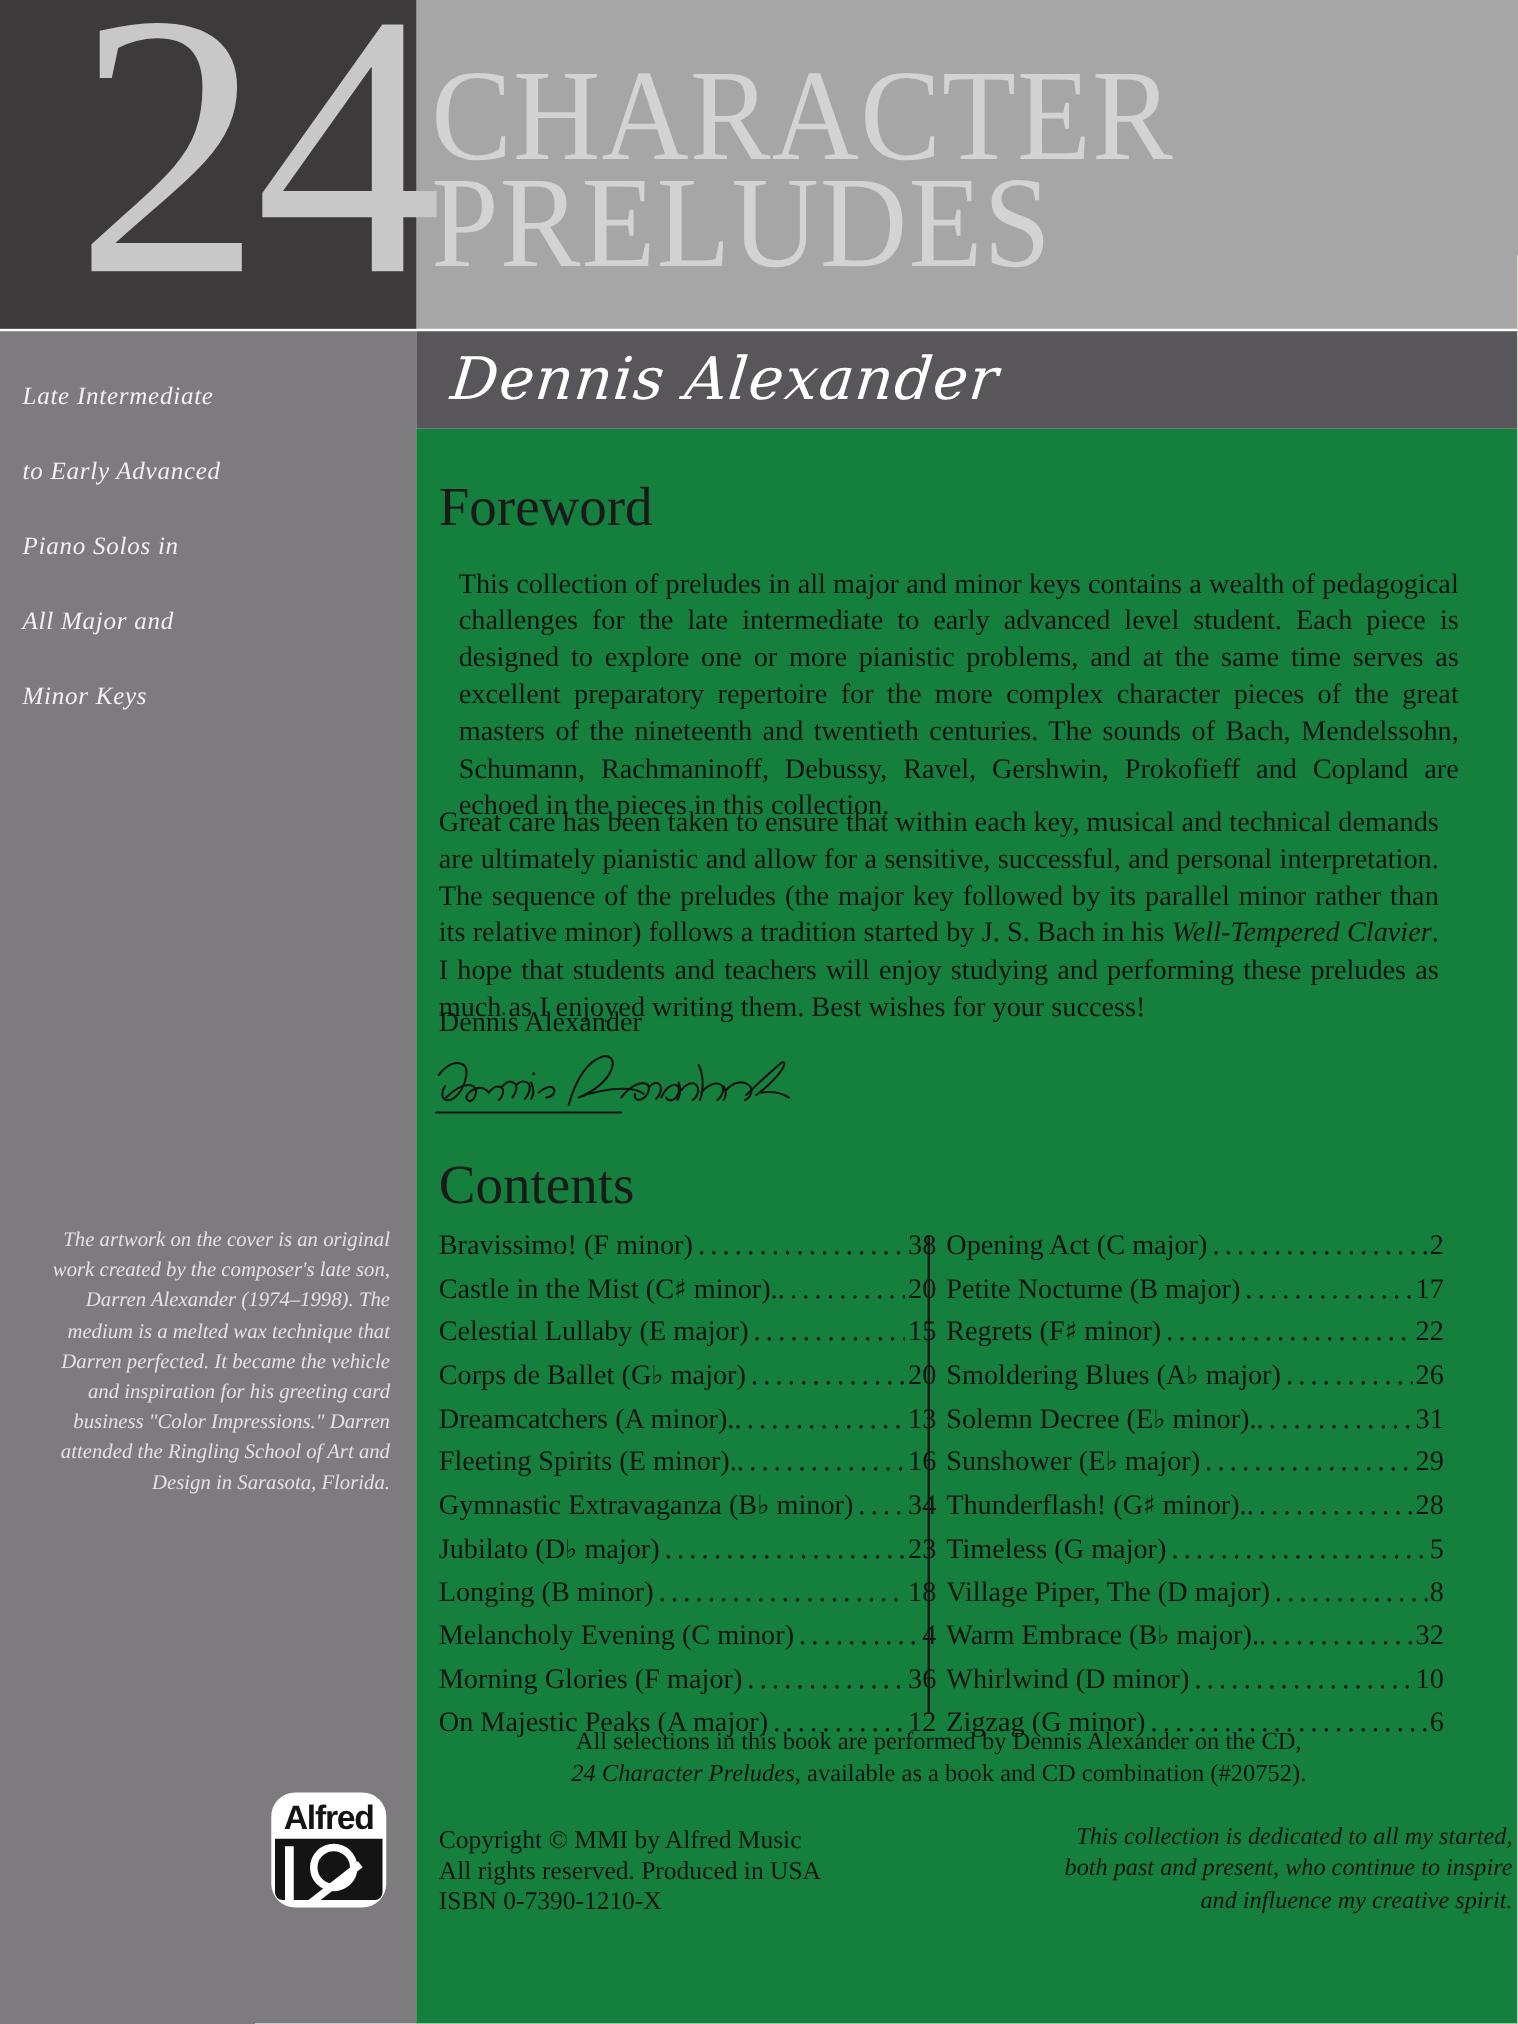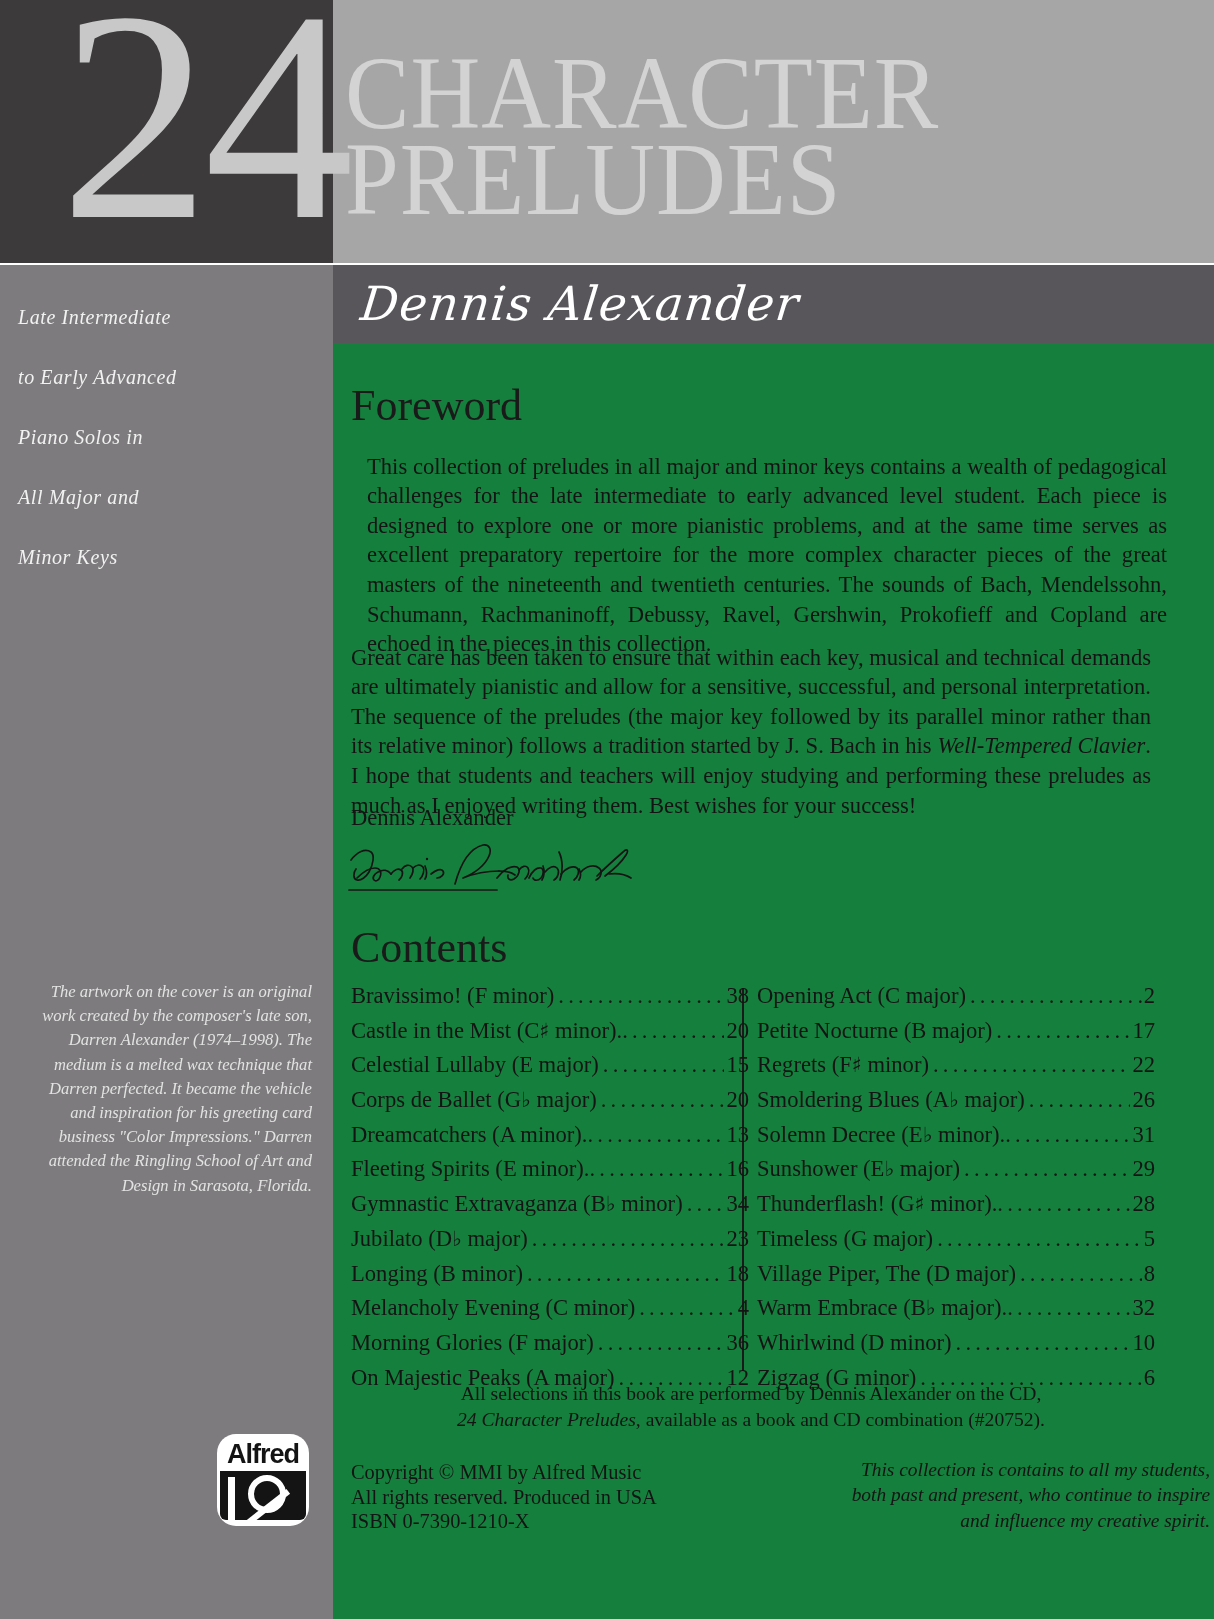--- a/index.html
+++ b/index.html
@@ -496,19 +496,19 @@
       <div><i>24 Character Preludes</i><span>, available as a book and CD combination (#20752).</span></div>
     </div>
 
     <div class="copyright">
       <div>Copyright © MMI by Alfred Music</div>
       <div>All rights reserved. Produced in USA</div>
       <div>ISBN 0-7390-1210-X</div>
     </div>
 
     <div class="dedication">
-      <div>This collection is contains to all my students,</div>
+      <div>This collection is dedicated to all my started,</div>
       <div>both past and present, who continue to inspire</div>
       <div>and influence my creative spirit.</div>
     </div>
 
   </div>
 </div>
 
 </body></html>

